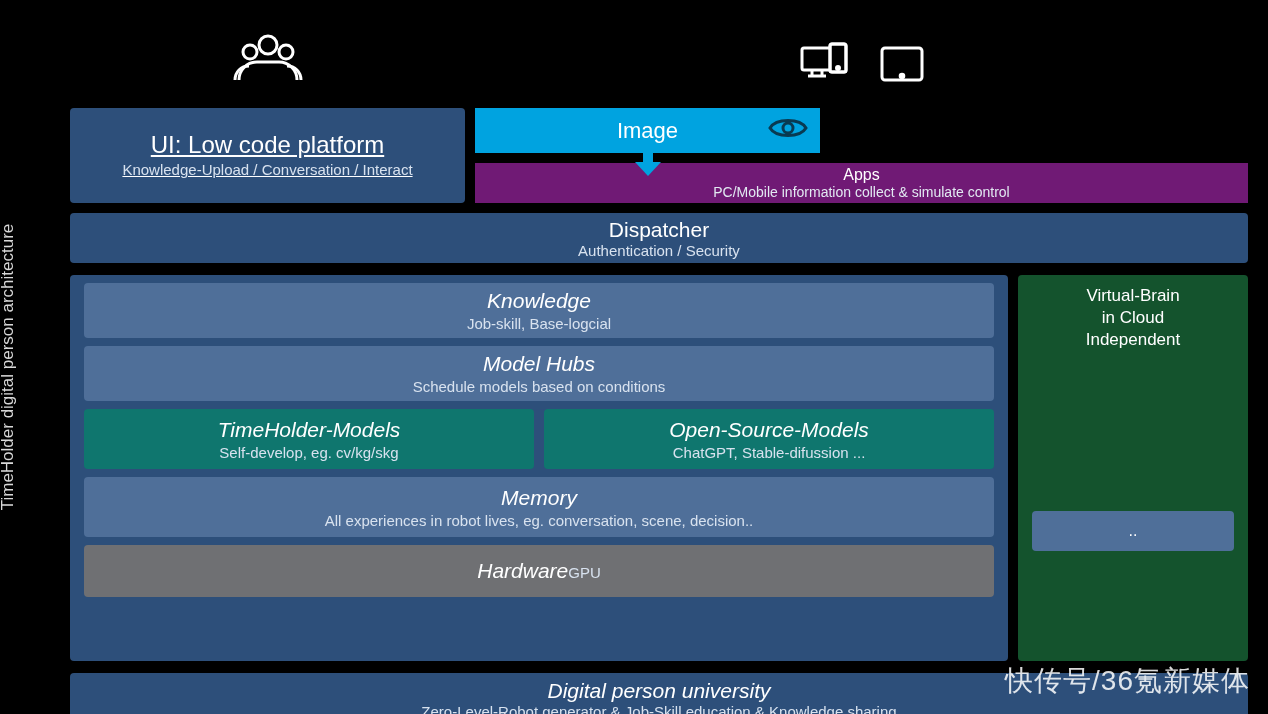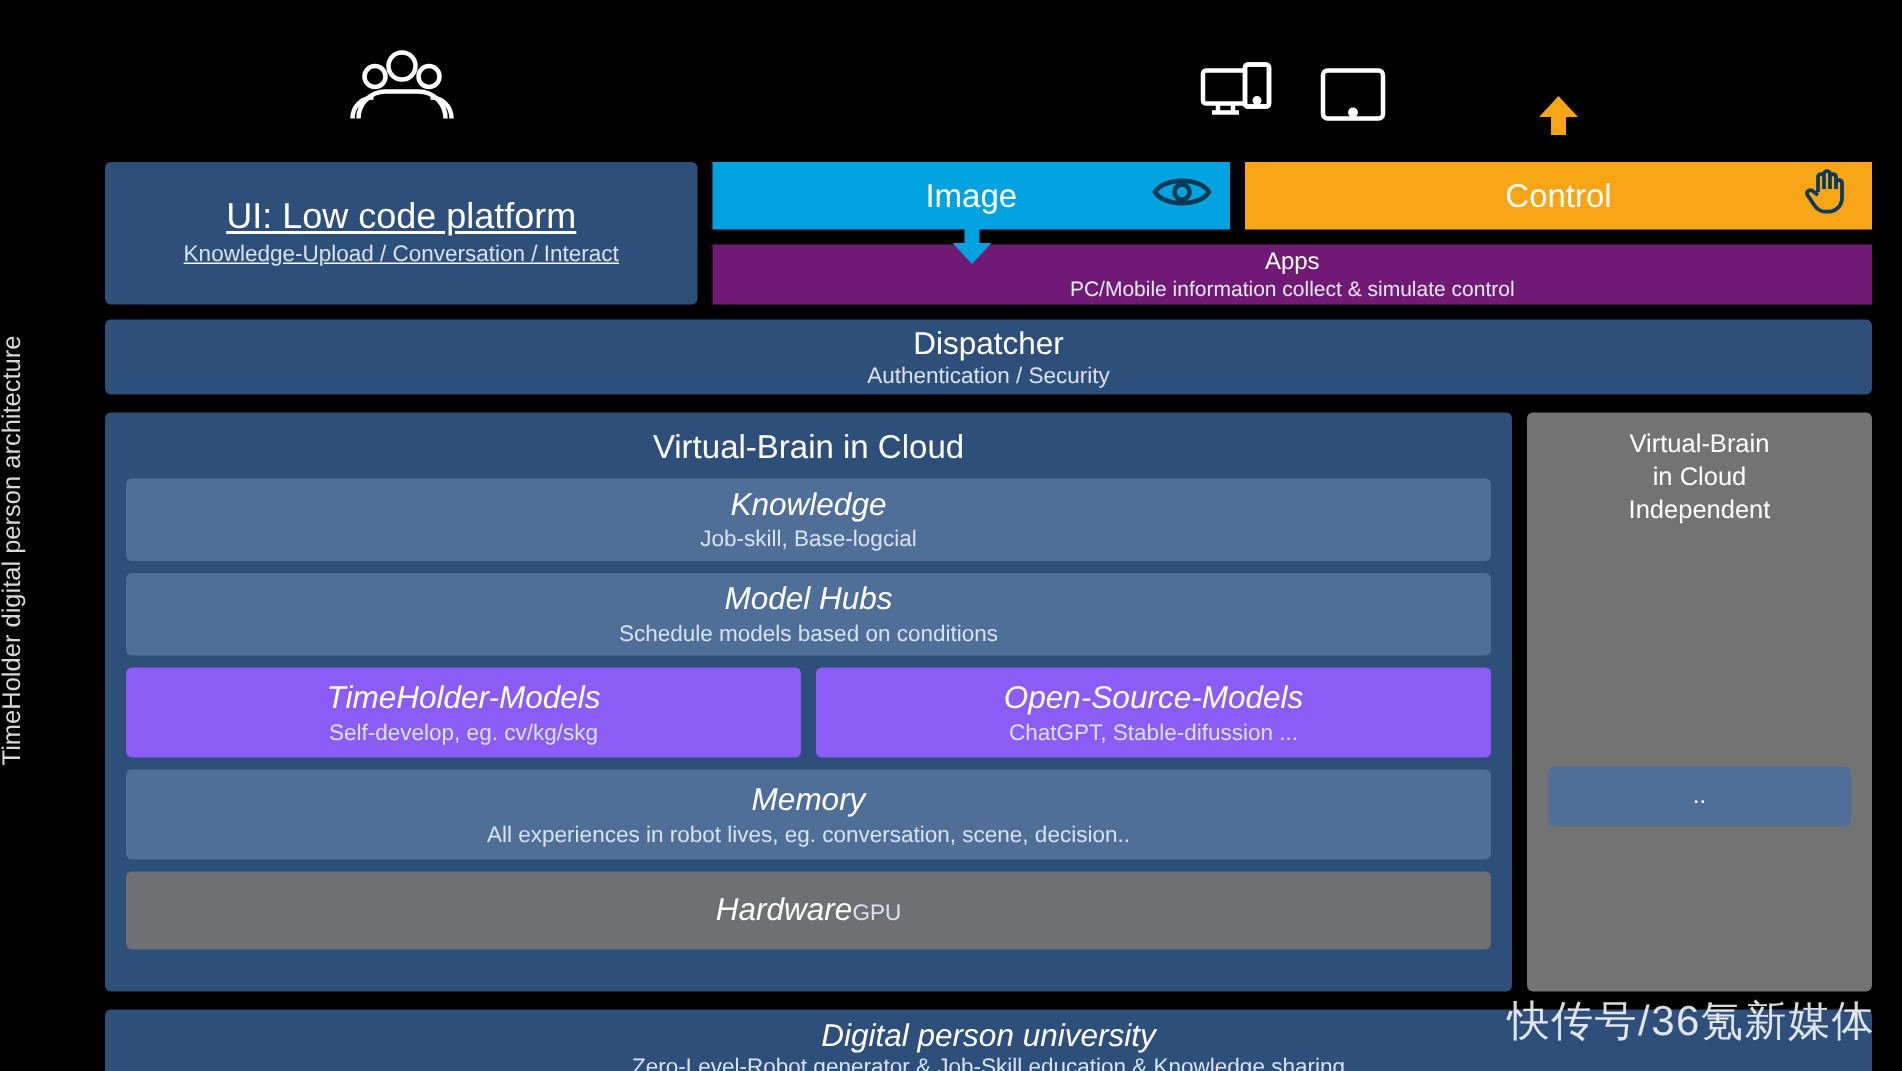--- a/index.html
+++ b/index.html
@@ -97,33 +97,33 @@
     background: #4f6f99;
     border-radius: 4px;
     display:flex; flex-direction:column; align-items:center; justify-content:center;
     padding: 4px 6px;
   }
   .inner-box.h55 { height:55px; }
   .inner-box.h60 { height:60px; }
   .models-row { display:flex; gap:10px; height:60px; }
   .model-box {
     flex:1;
-    background: #8b5cf6;
+    background: #0f766e;
     border-radius:4px;
     display:flex; flex-direction:column; align-items:center; justify-content:center;
   }
   .hardware-box {
     background: #6f7073;
     border-radius:4px;
     height:52px;
     display:flex; flex-direction:row; align-items:center; justify-content:center;
   }
   .independent-box {
     flex:1;
-    background: #737373;
+    background: #14532d;
     border-radius:4px;
     display:flex; flex-direction:column; align-items:center;
     padding-top: 10px;
     position:relative;
   }
   .indep-inner {
     position:absolute;
     bottom: 110px;
     left: 14px; right:14px;
     background:#4f6f99;
@@ -222,50 +222,35 @@
               <circle cx="20" cy="14" r="5"></circle>
             </svg>
           </span>
           <span class="down-arrow">
             <svg width="30" height="26" viewBox="0 0 30 26" fill="#00a3e0">
               <rect x="10" y="0" width="10" height="12"></rect>
               <path d="M2 12h26L15 26z"></path>
             </svg>
           </span>
         </div>
-        <div class="control-box">
-          <span>Control</span>
-          <span class="hand-icon">
-            <svg width="36" height="36" viewBox="0 0 36 36" fill="none" stroke="#0a3a5c" stroke-width="2.5">
-              <path d="M12 18V8a2 2 0 014 0v8M16 16V6a2 2 0 014 0v10M20 16V8a2 2 0 014 0v8M24 16v-4a2 2 0 014 0v10c0 5-4 9-9 9h-3c-3 0-5-2-7-5l-4-6c-1-2 1-4 3-3l4 3"></path>
-            </svg>
-          </span>
-          <span class="up-arrow">
-            <svg width="30" height="26" viewBox="0 0 30 26" fill="#f7a516">
-              <path d="M2 14h26L15 0z"></path>
-              <rect x="10" y="14" width="10" height="12"></rect>
-            </svg>
-          </span>
-        </div>
       </div>
       <div class="apps-box">
         <div class="apps-title">Apps</div>
         <div class="apps-sub">PC/Mobile information collect &amp; simulate control</div>
       </div>
     </div>
   </div>
 
   <div class="dispatcher-box">
     <div class="disp-title">Dispatcher</div>
     <div class="disp-sub">Authentication / Security</div>
   </div>
 
   <div class="main-row">
     <div class="vbrain-container">
-      <div class="vbrain-title">Virtual-Brain in Cloud</div>
       <div class="inner-stack">
         <div class="inner-box h55">
           <div class="title-md">Knowledge</div>
           <div class="subtitle">Job-skill, Base-logcial</div>
         </div>
         <div class="inner-box h55">
           <div class="title-md">Model Hubs</div>
           <div class="subtitle">Schedule models based on conditions</div>
         </div>
         <div class="models-row">

